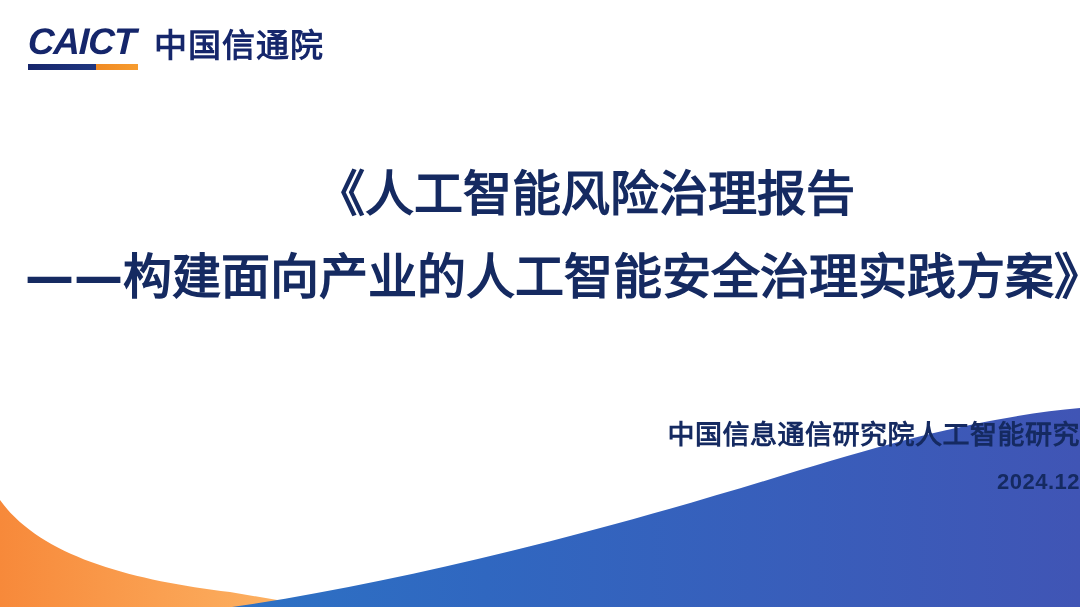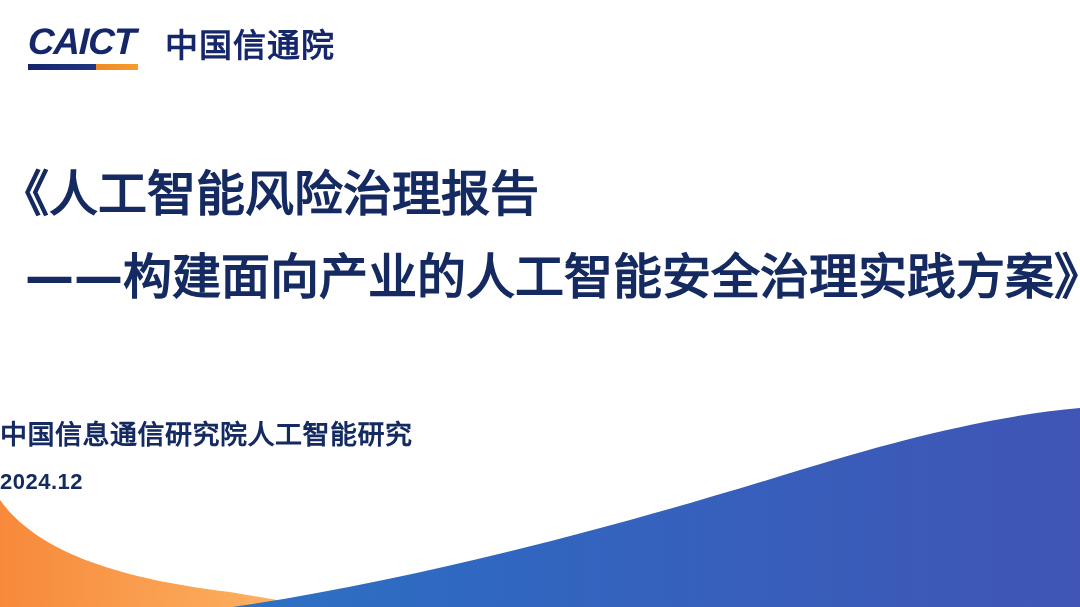--- a/index.html
+++ b/index.html
@@ -66,37 +66,37 @@
     width: 62%;
     height: 100%;
     background: linear-gradient(90deg, #16256b 0%, #1f3680 100%);
   }
   .logo-underline .ul-orange {
     width: 38%;
     height: 100%;
     background: linear-gradient(90deg, #f08a24 0%, #f79c2e 100%);
   }
   .logo-cn {
-    margin-left: 27px;
+    margin-left: 16px;
     margin-bottom: 7px;
     font-size: 33px;
     line-height: 34px;
     font-weight: bold;
     color: #15266b;
     letter-spacing: 1px;
     font-family: "DejaVu Sans", "Liberation Sans", sans-serif;
   }
 
   
   .title-block {
     position: absolute;
     left: 0;
     top: 164px;
     width: 855px;
-    text-align: left;
+    text-align: right;
   }
   .title-line {
     color: #152a61;
     font-weight: bold;
     font-family: "DejaVu Sans", "Liberation Sans", sans-serif;
     letter-spacing: 0px;
     white-space: nowrap;
   }
   .title-line-1 {
     font-size: 49px;
@@ -108,21 +108,21 @@
     margin-top: 21px;
     margin-left: 25px;
   }
 
   
   .subtitle-block {
     position: absolute;
     left: 0;
     top: 418px;
     width: 1080px;
-    text-align: left;
+    text-align: right;
   }
   .org-line {
     color: #152a61;
     font-weight: bold;
     font-size: 27px;
     line-height: 34px;
     font-family: "DejaVu Sans", "Liberation Sans", sans-serif;
     letter-spacing: 0.5px;
   }
   .date-line {

